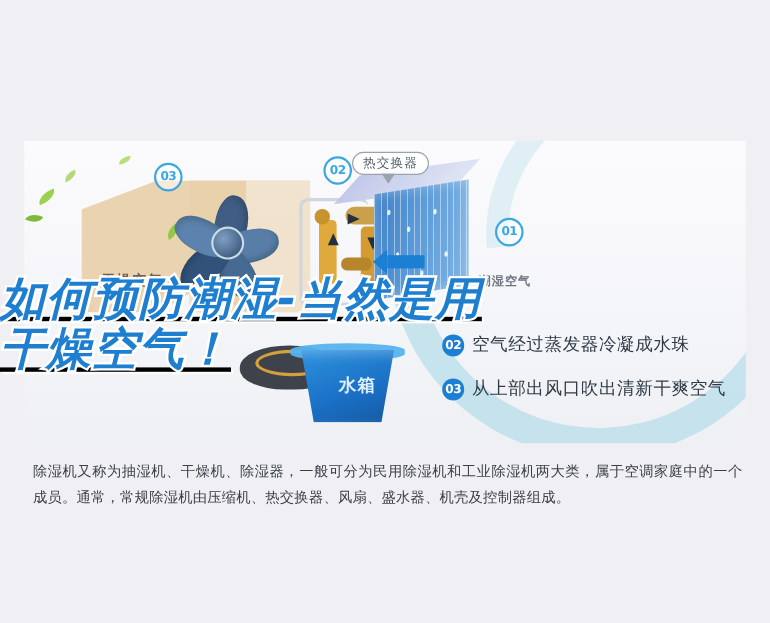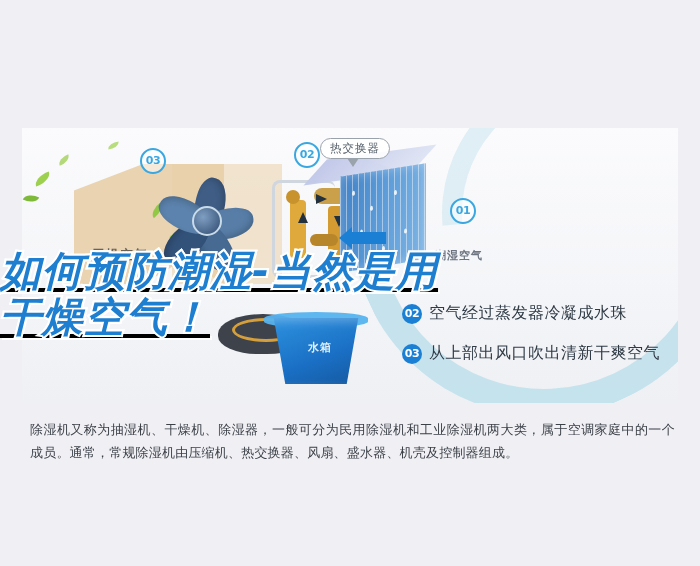--- a/index.html
+++ b/index.html
@@ -272,21 +272,21 @@
     width: 104px;
     height: 16px;
     background: #56b3ef;
     border-radius: 50%/40%;
     opacity: .95;
   }
   .tank-label {
     position: absolute;
     left: 286px;
     top: 212px;
-    font-size: 11px;
+    font-size: 16px;
     color: #dff0fd;
     font-weight: 700;
     letter-spacing: 1px;
   }
   .base-dark {
     position: absolute;
     left: 196px;
     top: 186px;
     width: 90px;
     height: 40px;

